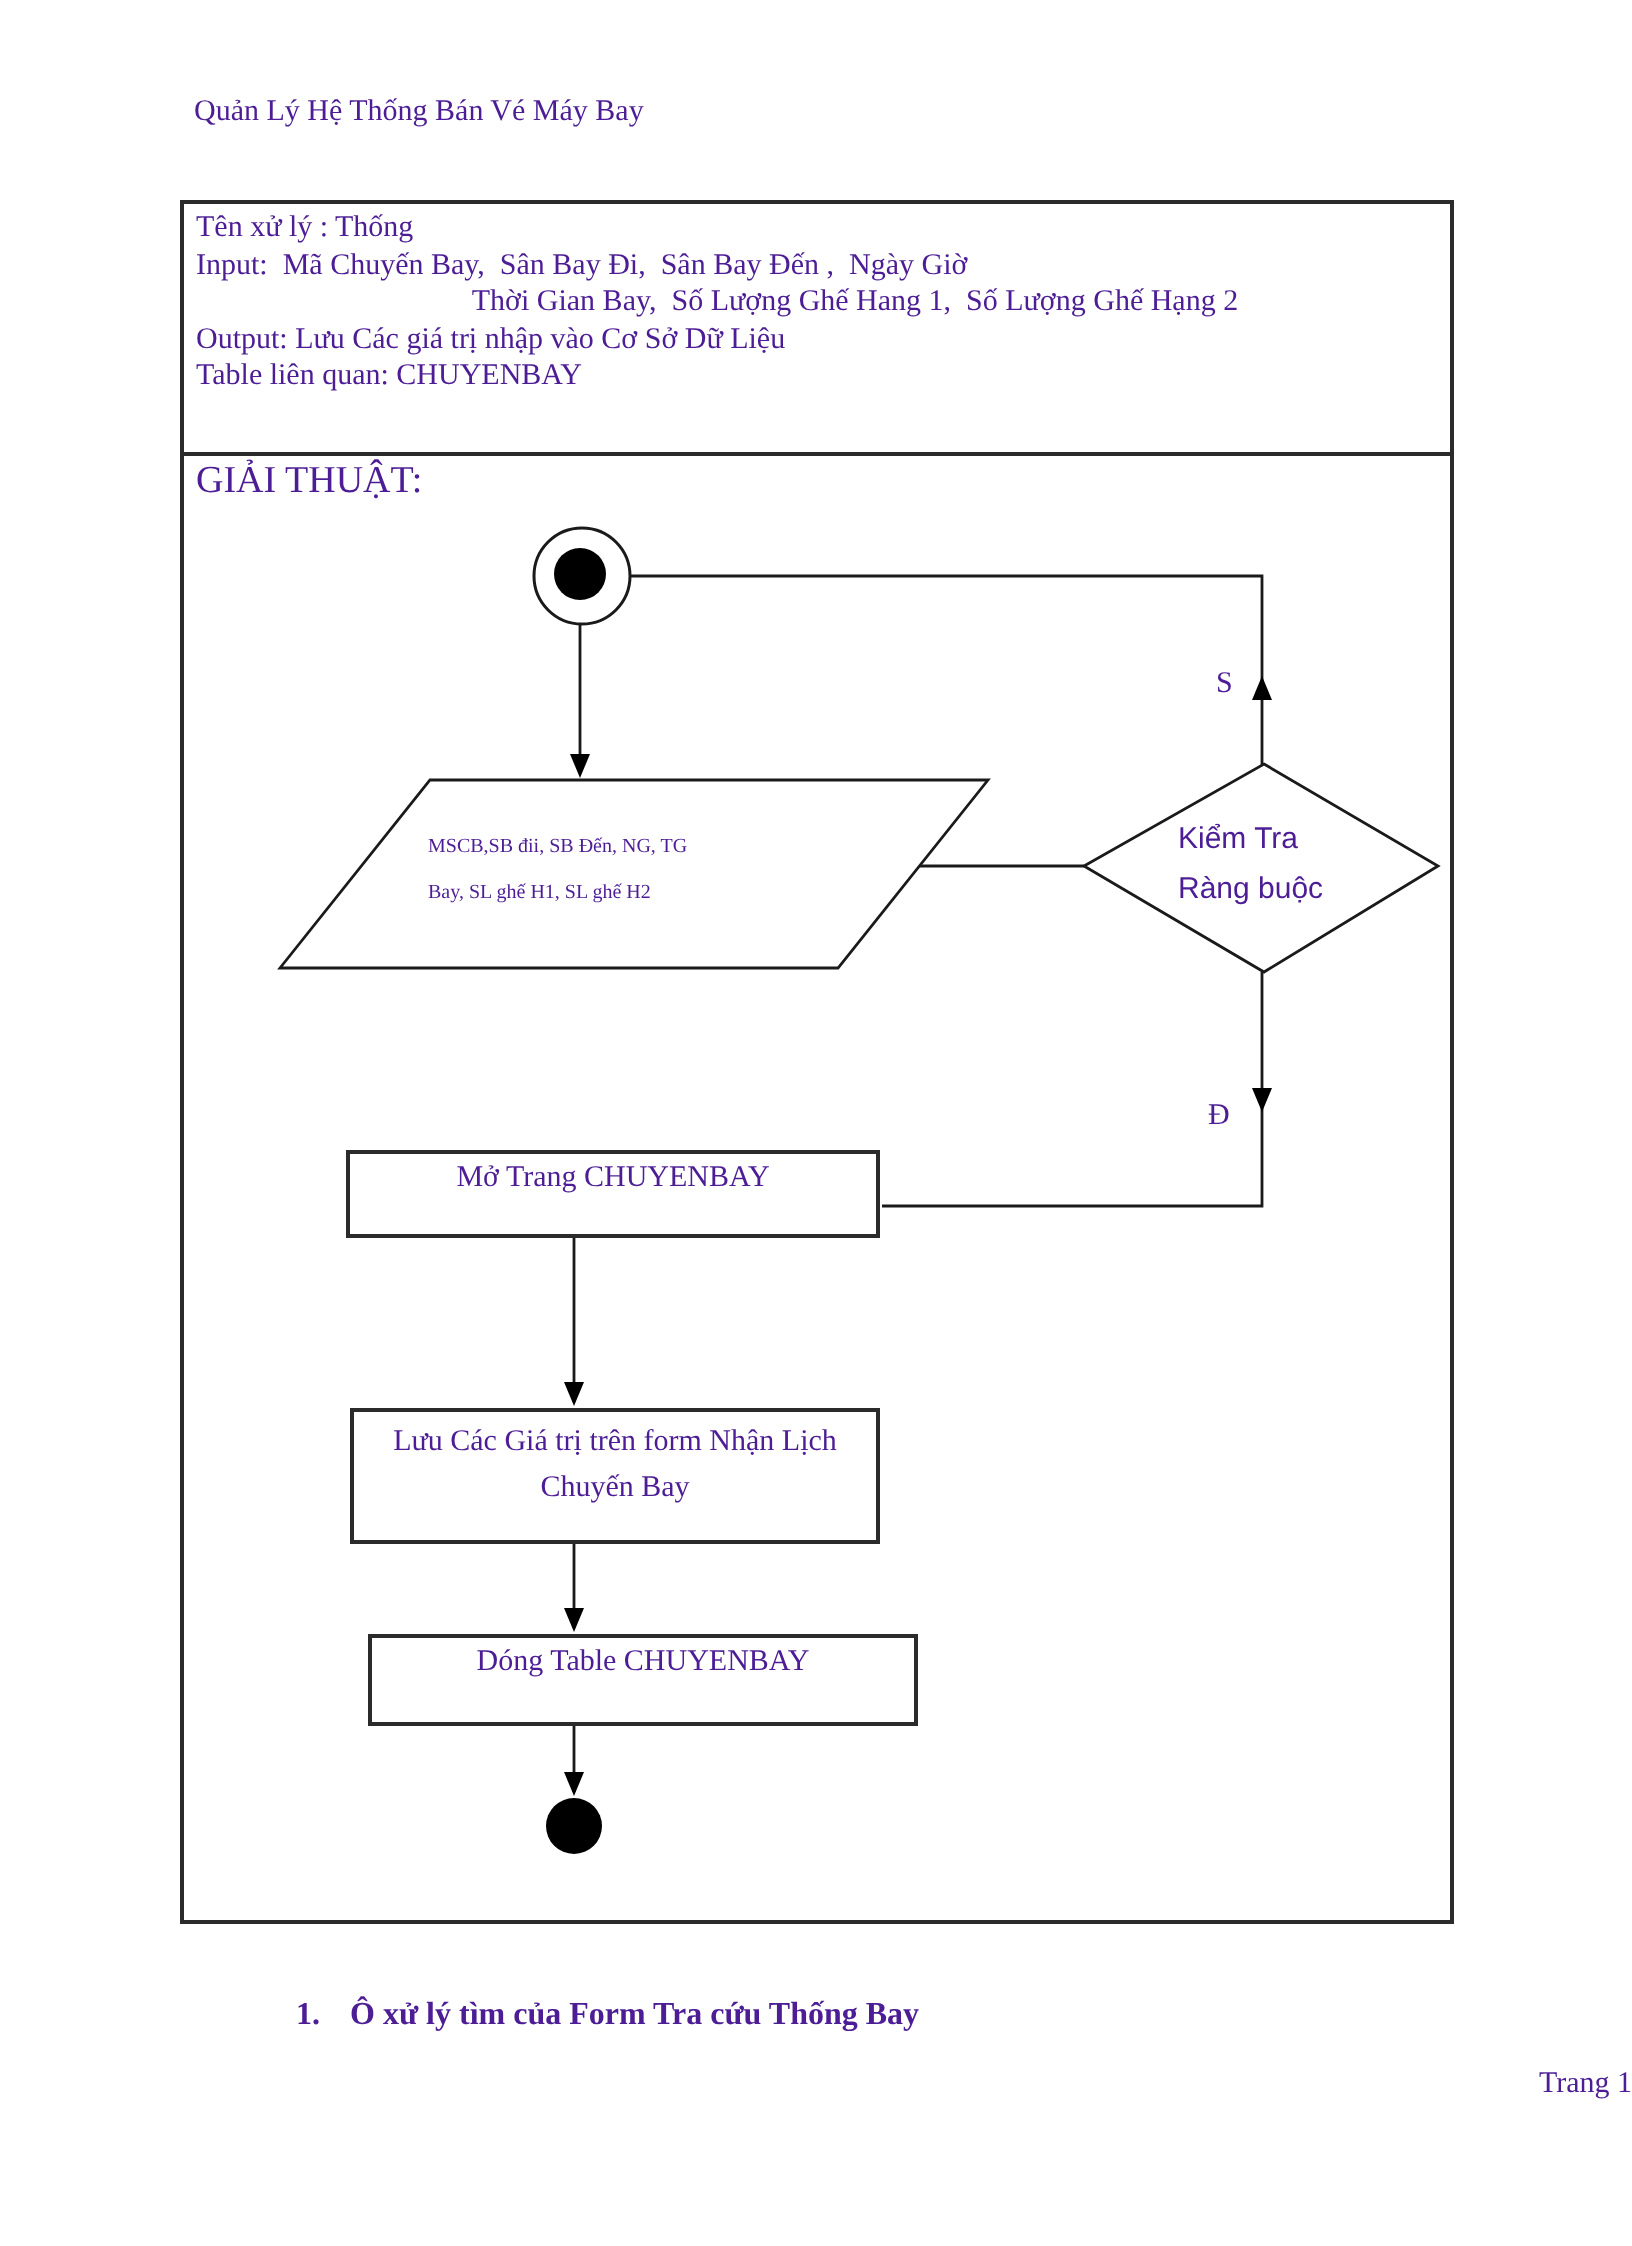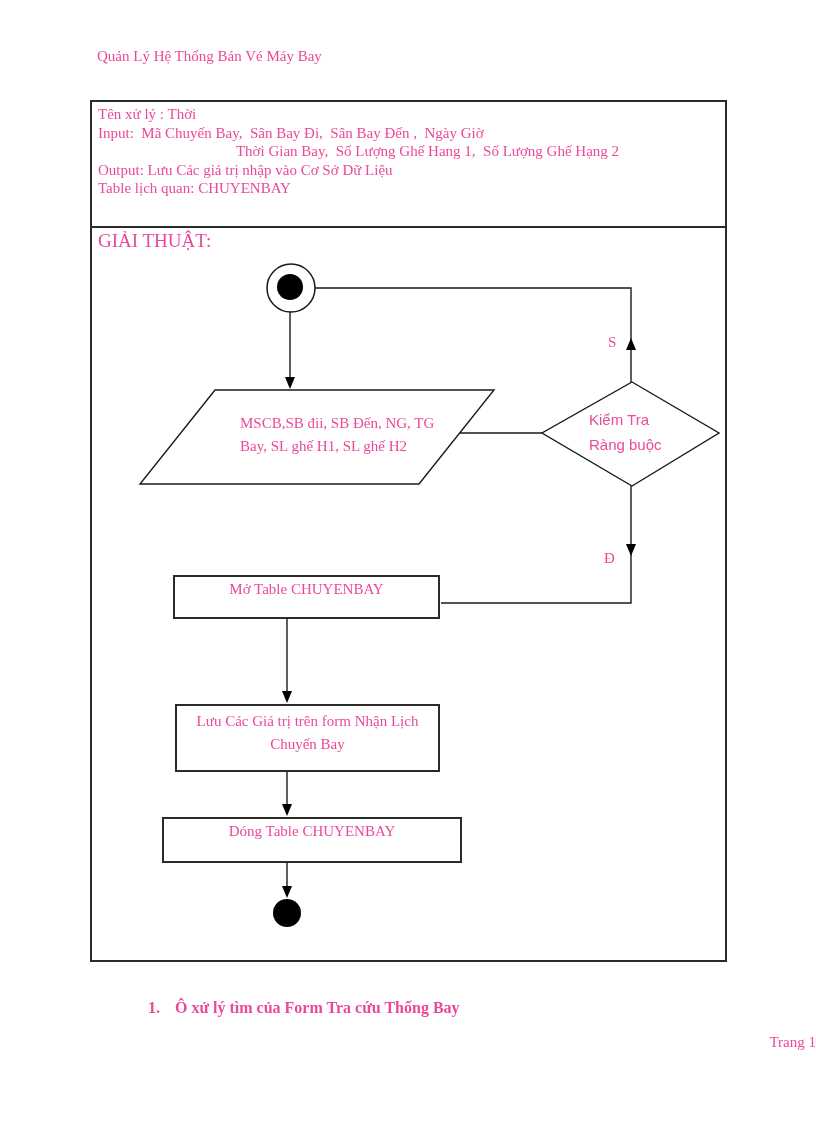--- a/index.html
+++ b/index.html
@@ -1,18 +1,18 @@
 <!DOCTYPE html>
 <html><head>
 <meta charset="utf-8">
 <style>
   html,body{margin:0;padding:0;background:#ffffff;}
   .page{
     position:relative;width:816px;height:1123px;background:#ffffff;
-    font-family:"Liberation Serif",serif;color:#ec4899;overflow:hidden;
+    font-family:"Liberation Serif",serif;color:#4c1d95;overflow:hidden;
   }
   .abs{position:absolute;}
   .doc-header{left:97px;top:48px;font-size:15px;}
   .info-box{
     left:90px;top:100px;width:637px;height:128px;
     border:2px solid #2b2b2b;box-sizing:border-box;padding:3px 0 0 6px;
   }
   .info-line{font-size:15px;line-height:18.5px;white-space:pre;}
   .info-line.indent{padding-left:32px;text-align:center;}
   .algo-box{
@@ -20,46 +20,46 @@
     border:2px solid #2b2b2b;box-sizing:border-box;
   }
   .algo-label{left:98px;top:230px;font-size:19px;}
   svg.overlay{position:absolute;left:0;top:0;}
   .rect-node{
     position:absolute;border:2px solid #2b2b2b;background:#ffffff;
     box-sizing:border-box;text-align:center;font-size:15px;
   }
   .rect-open{left:173px;top:575px;width:267px;height:44px;padding-top:4px;}
   .rect-save{left:175px;top:704px;width:265px;height:68px;padding-top:4px;line-height:23px;}
-  .rect-close{left:162px;top:817px;width:300px;height:46px;padding-top:4px;}
-  .para-text{left:214px;top:412px;width:260px;font-size:15px;line-height:23px;margin-left:26px;}
+  .rect-close{left:184px;top:817px;width:275px;height:46px;padding-top:4px;}
+  .para-text{left:214px;top:412px;width:260px;font-size:10px;line-height:23px;}
   .diamond-text{
     left:589px;top:407px;width:120px;font-size:15px;line-height:25px;
     font-family:"Liberation Sans",sans-serif;
   }
   .branch-label{font-size:15px;}
   .branch-s{left:608px;top:334px;}
   .branch-d{left:604px;top:550px;}
   .bottom-heading{left:148px;top:999px;font-size:16px;font-weight:bold;display:flex;}
   .bottom-heading .num{width:27px;}
   .page-footer{left:0;top:1034px;width:816px;text-align:right;font-size:15px;}
 </style>
 </head>
 <body>
 
 <div class="page">
 
   <div class="abs doc-header">Quản Lý Hệ Thống Bán Vé Máy Bay</div>
 
   <div class="abs info-box">
-    <div class="info-line">Tên xử lý : Thời</div>
+    <div class="info-line">Tên xử lý : Thống</div>
     <div class="info-line">Input:  Mã Chuyến Bay,  Sân Bay Đi,  Sân Bay Đến ,  Ngày Giờ</div>
     <div class="info-line indent">Thời Gian Bay,  Số Lượng Ghế Hang 1,  Số Lượng Ghế Hạng 2</div>
     <div class="info-line">Output: Lưu Các giá trị nhập vào Cơ Sở Dữ Liệu</div>
-    <div class="info-line">Table lịch quan: CHUYENBAY</div>
+    <div class="info-line">Table liên quan: CHUYENBAY</div>
   </div>
 
   <div class="abs algo-box"></div>
   <div class="abs algo-label">GIẢI THUẬT:</div>
 
   <svg class="overlay" width="816" height="1123" viewBox="0 0 816 1123">
 
     <polyline points="314,288 631,288 631,383" fill="none" stroke="#1a1a1a" stroke-width="1.4"></polyline>
     <line x1="290" y1="312" x2="290" y2="386" stroke="#1a1a1a" stroke-width="1.4"></line>
     <line x1="456" y1="433" x2="542" y2="433" stroke="#1a1a1a" stroke-width="1.4"></line>
@@ -92,21 +92,21 @@
 
   <div class="abs diamond-text">
     <div>Kiểm Tra</div>
     <div>Ràng buộc</div>
   </div>
 
   <div class="abs branch-label branch-s">S</div>
   <div class="abs branch-label branch-d">Đ</div>
 
   <div class="rect-node rect-open">
-    <span>Mở Table CHUYENBAY</span>
+    <span>Mở Trang CHUYENBAY</span>
   </div>
 
   <div class="rect-node rect-save">
     <div>Lưu Các Giá trị trên form Nhận Lịch</div>
     <div>Chuyến Bay</div>
   </div>
 
   <div class="rect-node rect-close">
     <span>Dóng Table CHUYENBAY</span>
   </div>

